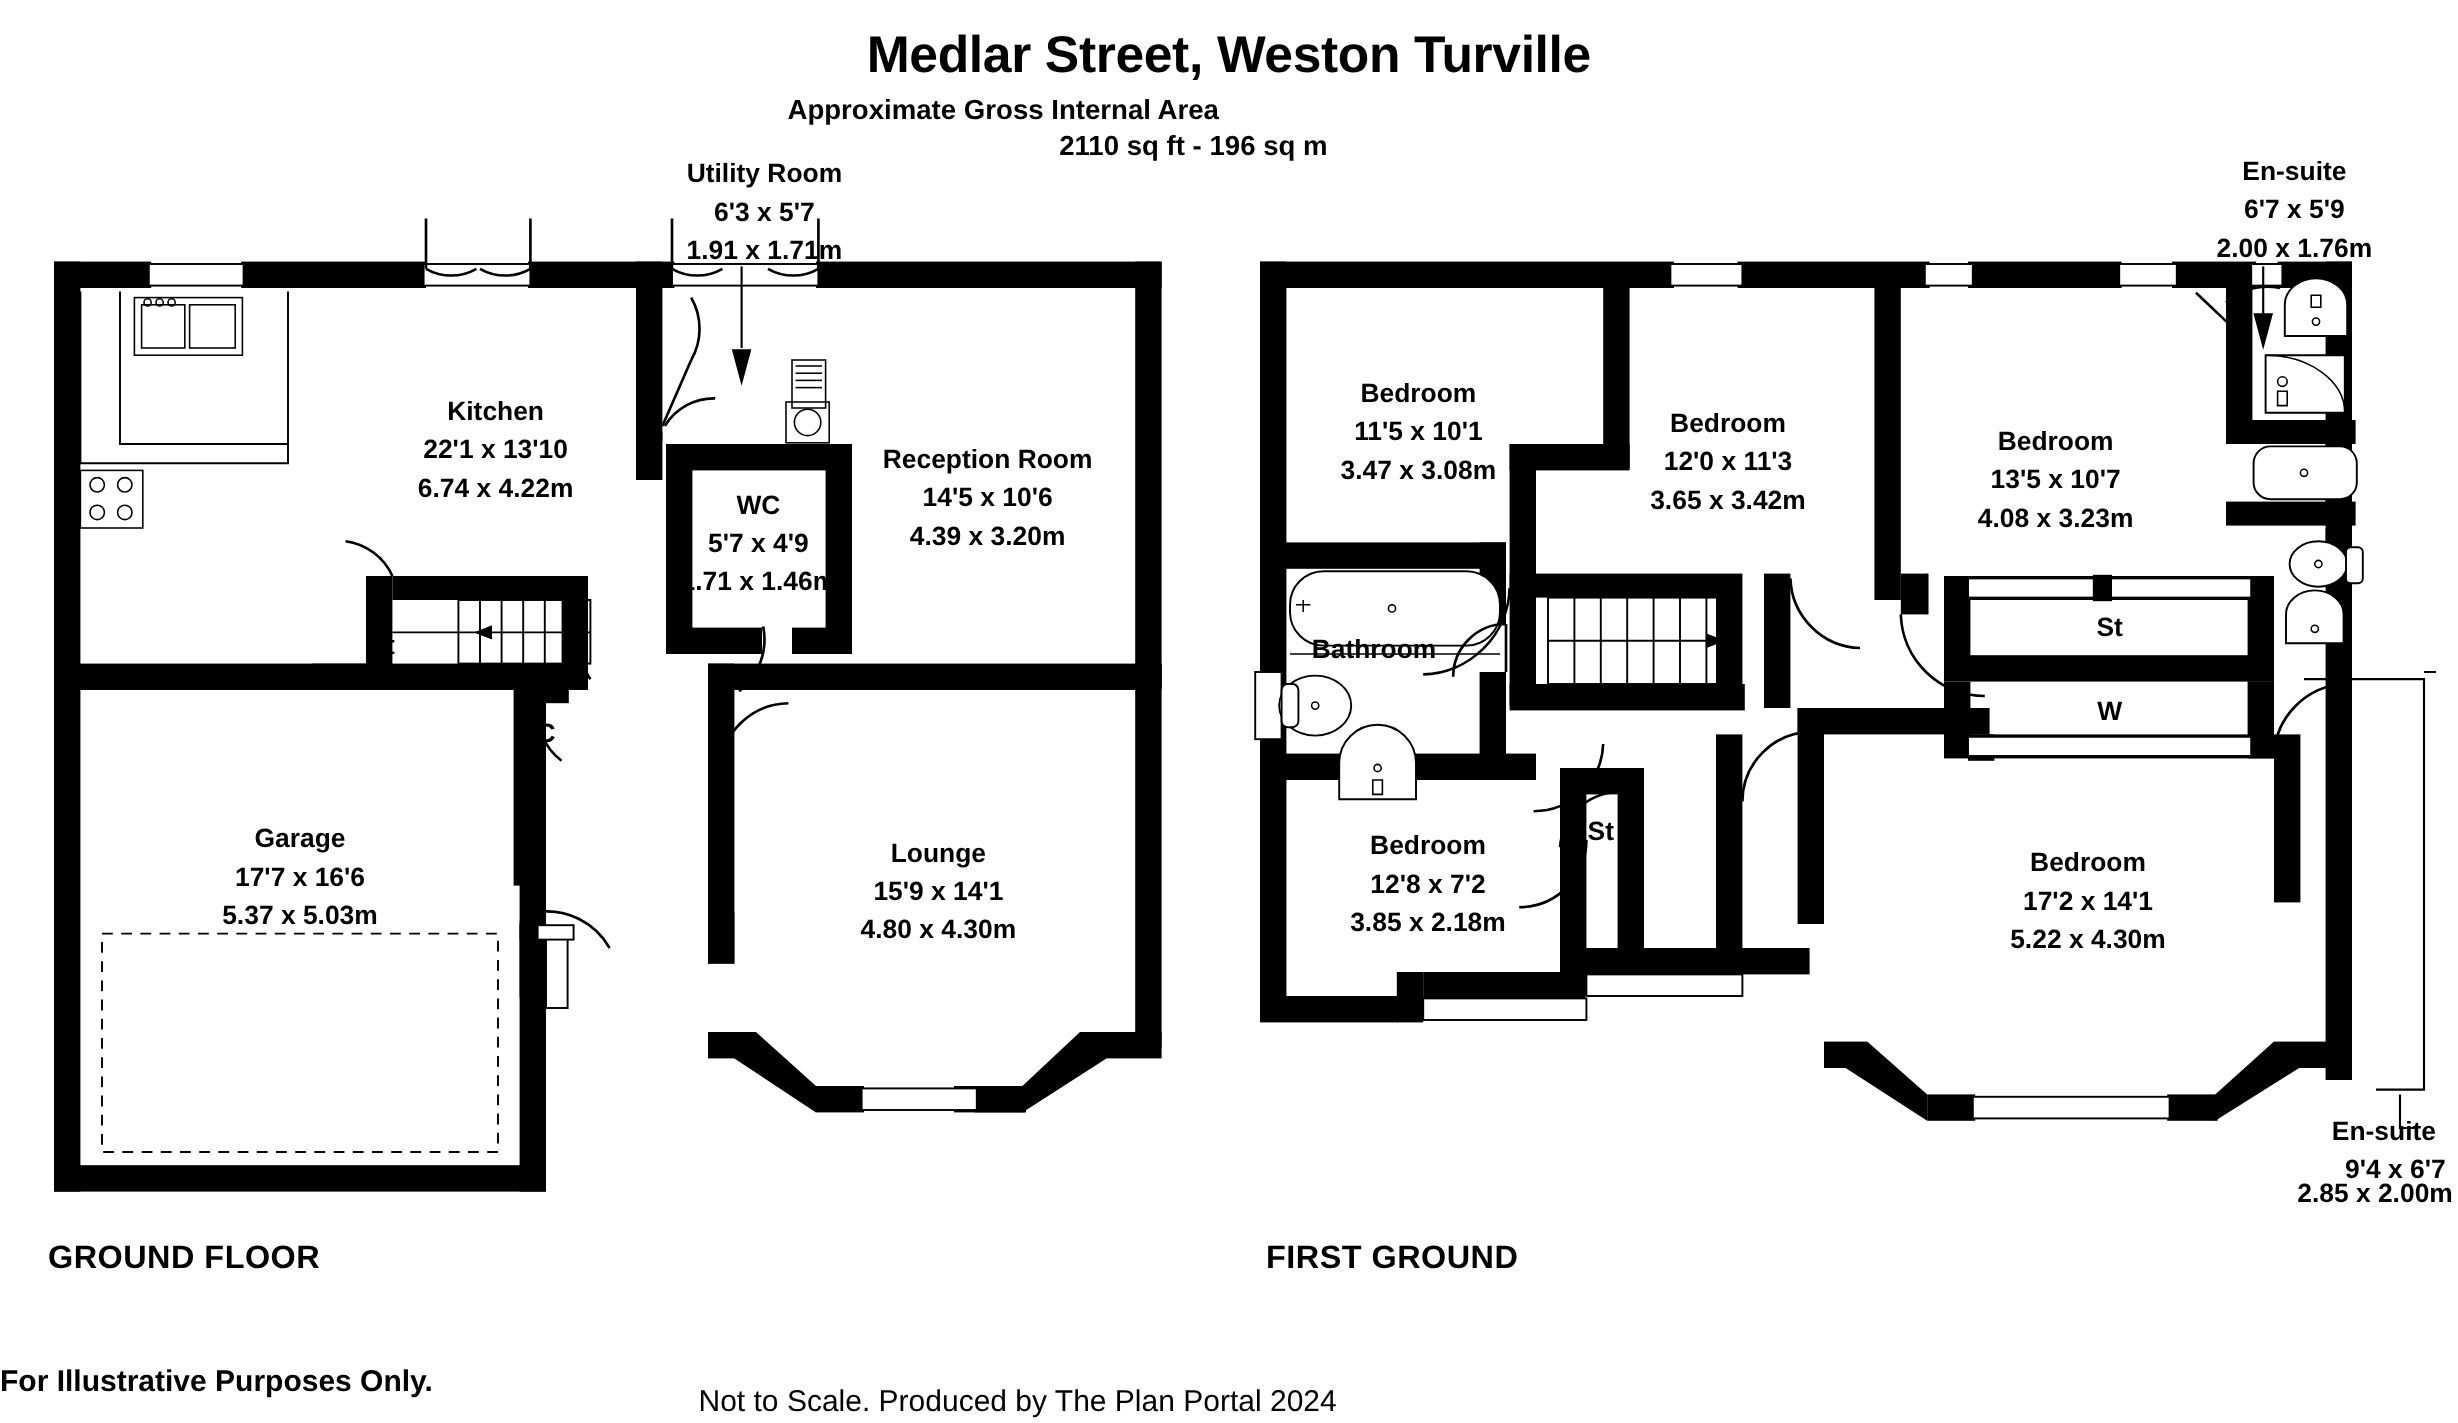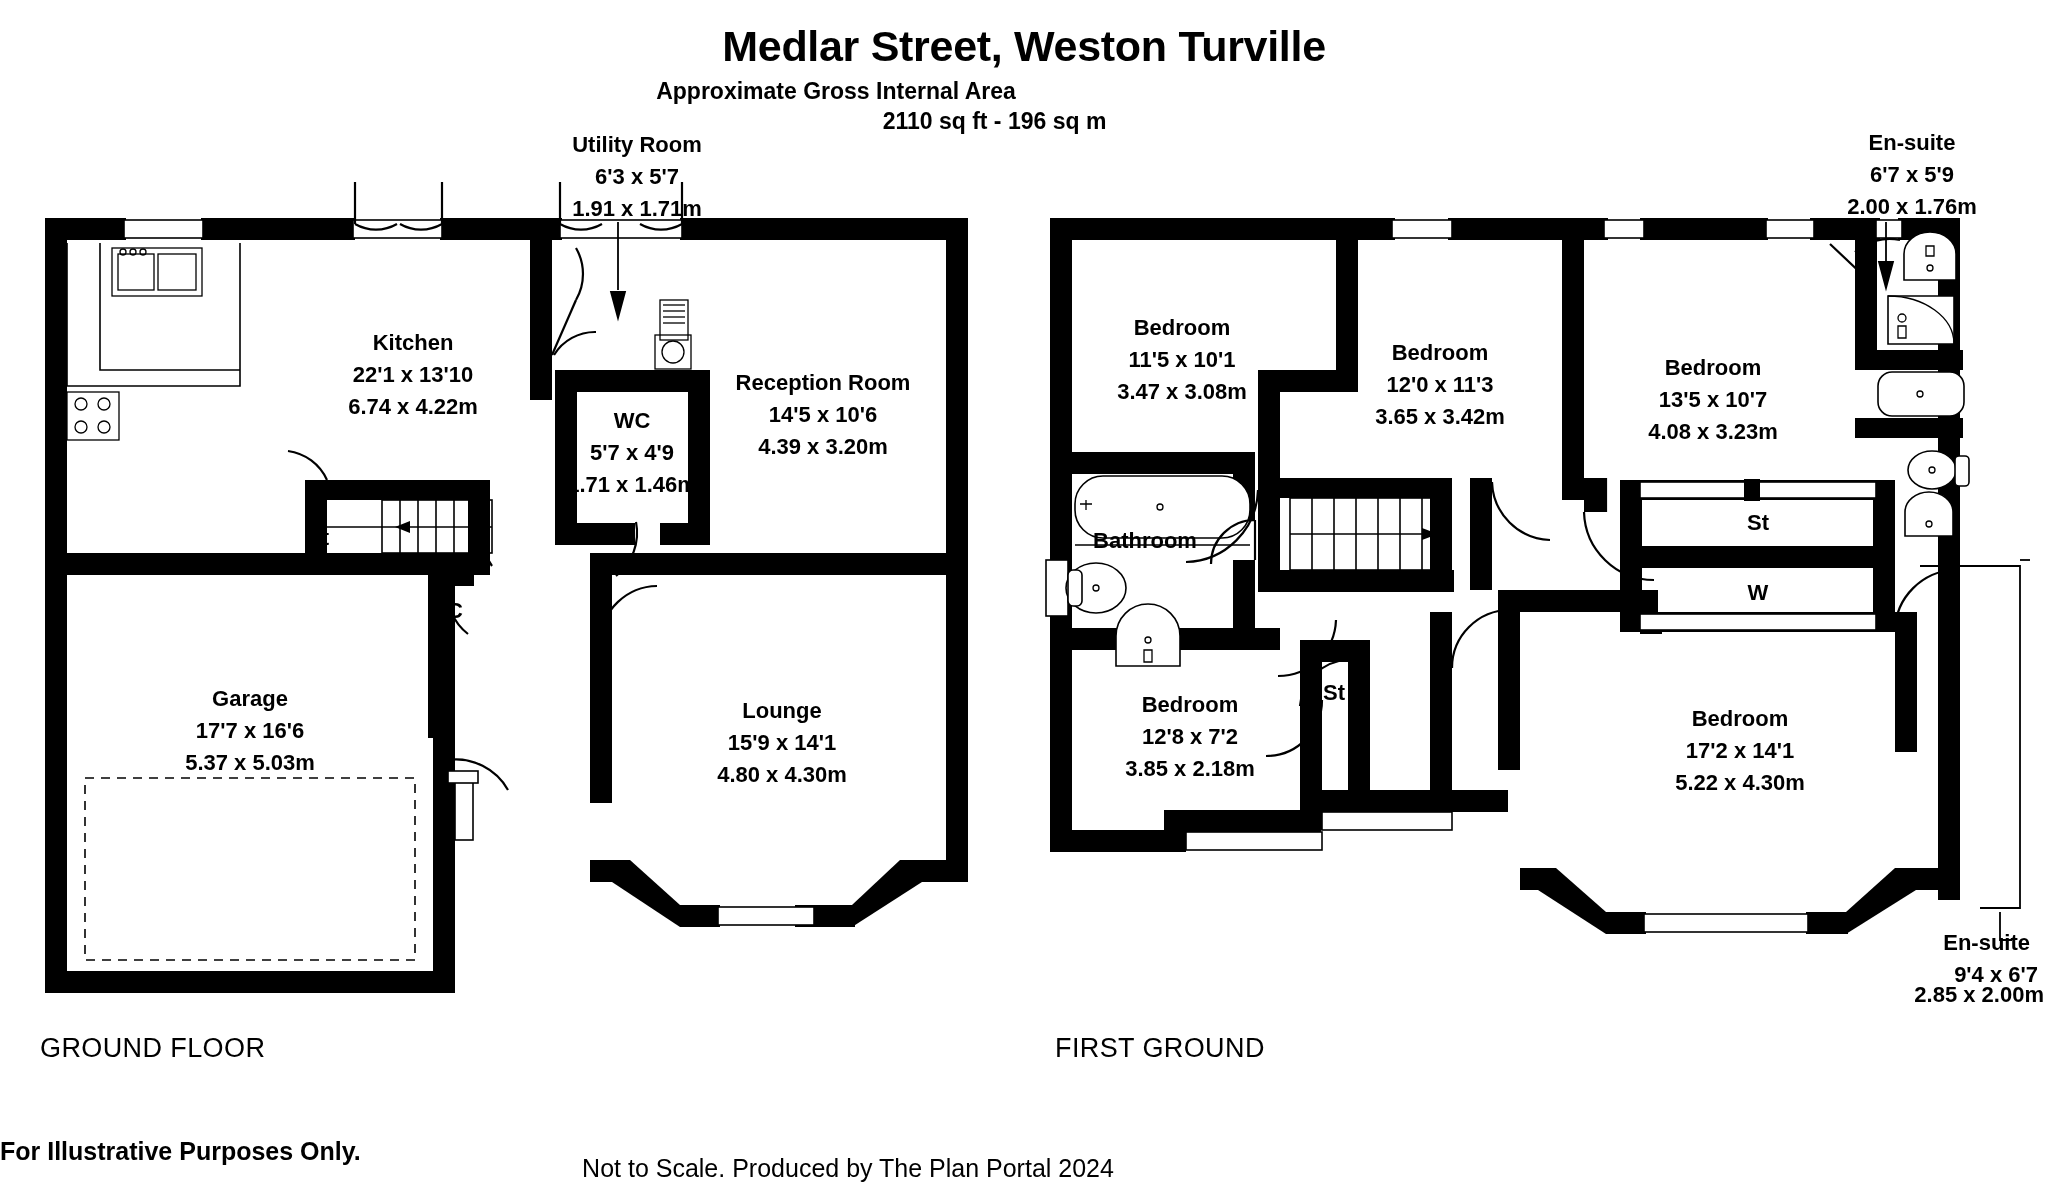--- a/index.html
+++ b/index.html
@@ -15,21 +15,21 @@
   }
   #area-line1{
     position:absolute;left:0;top:78px;width:1672px;text-align:center;
     font-size:23px;font-weight:bold;
   }
   #area-line2{
     position:absolute;left:0;top:108px;width:1989px;text-align:center;
     font-size:23px;font-weight:bold;
   }
   .floor-caption{
-    position:absolute;font-size:27px;font-weight:normal;letter-spacing:0.4px;
+    position:absolute;font-size:27px;font-weight:bold;letter-spacing:0.4px;
   }
   #ground-caption{left:40px;top:1033px;}
   #first-caption{left:1055px;top:1033px;}
   #footer1{
     position:absolute;left:0;top:1154px;width:1696px;text-align:center;
     font-size:25px;font-weight:normal;
   }
   #footer2{
     position:absolute;left:0;top:1137px;width:2048px;text-align:left;
     font-size:25px;font-weight:bold;

